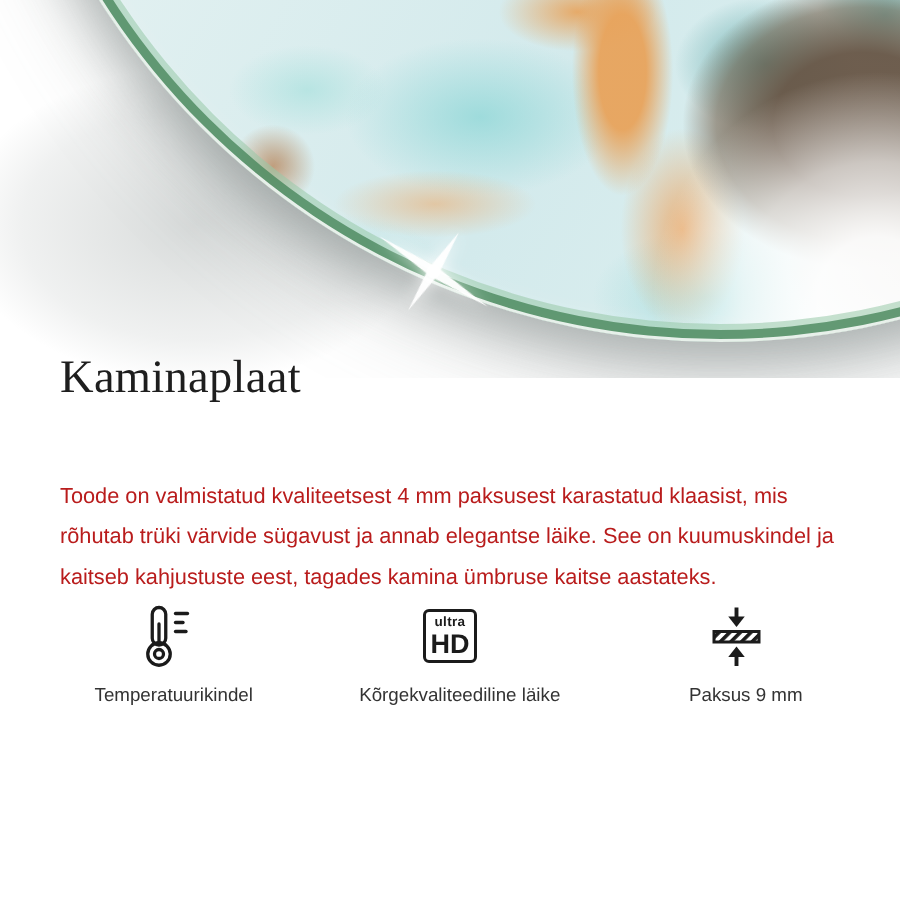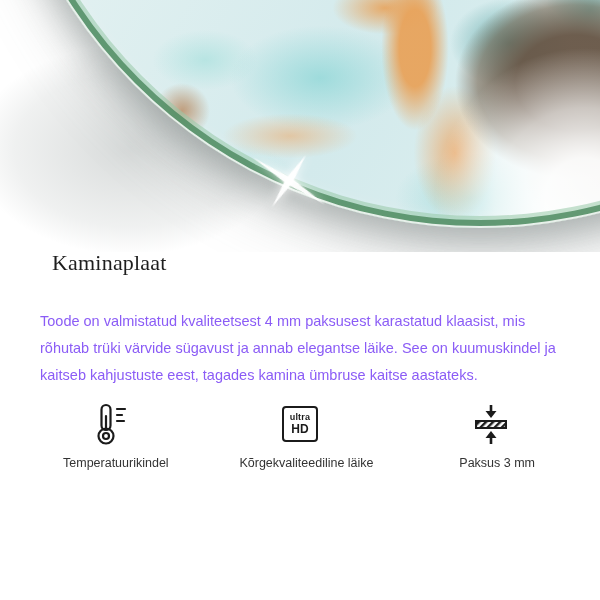--- a/index.html
+++ b/index.html
@@ -46,45 +46,45 @@
       inset 0 0 0 12px rgba(152,200,168,0.55),
       inset 0 0 22px rgba(255,255,255,0.55);
   }
   .sparkle{
     position:absolute;left:244px;top:136px;width:90px;height:90px;
     transform:rotate(33deg);
     filter:drop-shadow(0 0 5px rgba(255,255,255,0.95));
   }
   
   .title{
-    position:absolute;left:40px;top:231px;margin:12px;
+    position:absolute;left:40px;top:231px;margin:0;
     font-family:"Liberation Serif","DejaVu Serif",serif;
-    font-weight:400;font-size:22px;line-height:39px;color:#1e1e1e;
+    font-weight:400;font-size:31px;line-height:39px;color:#1e1e1e;
     letter-spacing:0.2px;
   }
   .title span{display:block;}
   .description{
-    position:absolute;left:40px;top:308px;width:528px;margin:0;
-    font-size:14.5px;line-height:27px;color:#8b5cf6;
+    position:absolute;left:40px;top:318px;width:528px;margin:0;
+    font-size:14.5px;line-height:27px;color:#b91c1c;
   }
   
   .features{
     position:absolute;left:14px;top:400px;width:572px;
     display:grid;grid-template-columns:repeat(3,1fr);row-gap:17px;
   }
   .feature{display:flex;flex-direction:column;align-items:center;}
   .icon-wrap{height:48px;display:flex;align-items:center;justify-content:flex-start;}
   .feature-label{margin-top:8px;font-size:12.5px;color:#333333;margin-left:13px;}
   .uhd-box{
     width:32px;height:32px;border:2.5px solid #1b1b1b;border-radius:4px;
     display:flex;flex-direction:column;align-items:center;justify-content:center;
     line-height:1;color:#1b1b1b;
   }
   .uhd-top{font-size:9px;font-weight:600;letter-spacing:0.2px;}
-  .uhd-bottom{font-size:12px;font-weight:700;margin-top:1px;}
+  .uhd-bottom{font-size:18px;font-weight:700;margin-top:1px;}
   svg.fi{display:block;}
 </style>
 </head>
 <body>
 
 <div class="hero">
   <div class="ambient-shadow"></div>
   <div class="glass"></div>
   <svg class="sparkle" viewBox="0 0 90 90">
     <polygon points="45,14 48.5,41.5 88,45 48.5,48.5 45,76 41.5,48.5 2,45 41.5,41.5" fill="rgba(255,255,255,0.96)"></polygon>
@@ -137,16 +137,16 @@
             <rect width="2.4" height="5" fill="#1b1b1b"></rect>
           </pattern>
         </defs>
         <line x1="22" y1="3" x2="22" y2="10" stroke="#1b1b1b" stroke-width="2.6"></line>
         <polygon points="16.5,9 27.5,9 22,16" fill="#1b1b1b"></polygon>
         <rect x="7" y="19" width="30" height="7" fill="url(#hatch)" stroke="#1b1b1b" stroke-width="2"></rect>
         <polygon points="16.5,36 27.5,36 22,29" fill="#1b1b1b"></polygon>
         <line x1="22" y1="35" x2="22" y2="42" stroke="#1b1b1b" stroke-width="2.6"></line>
       </svg>
     </span>
-    <span class="feature-label">Paksus 3 mm</span>
+    <span class="feature-label">Paksus 9 mm</span>
   </div>
 
 </div>
 
 </body></html>

